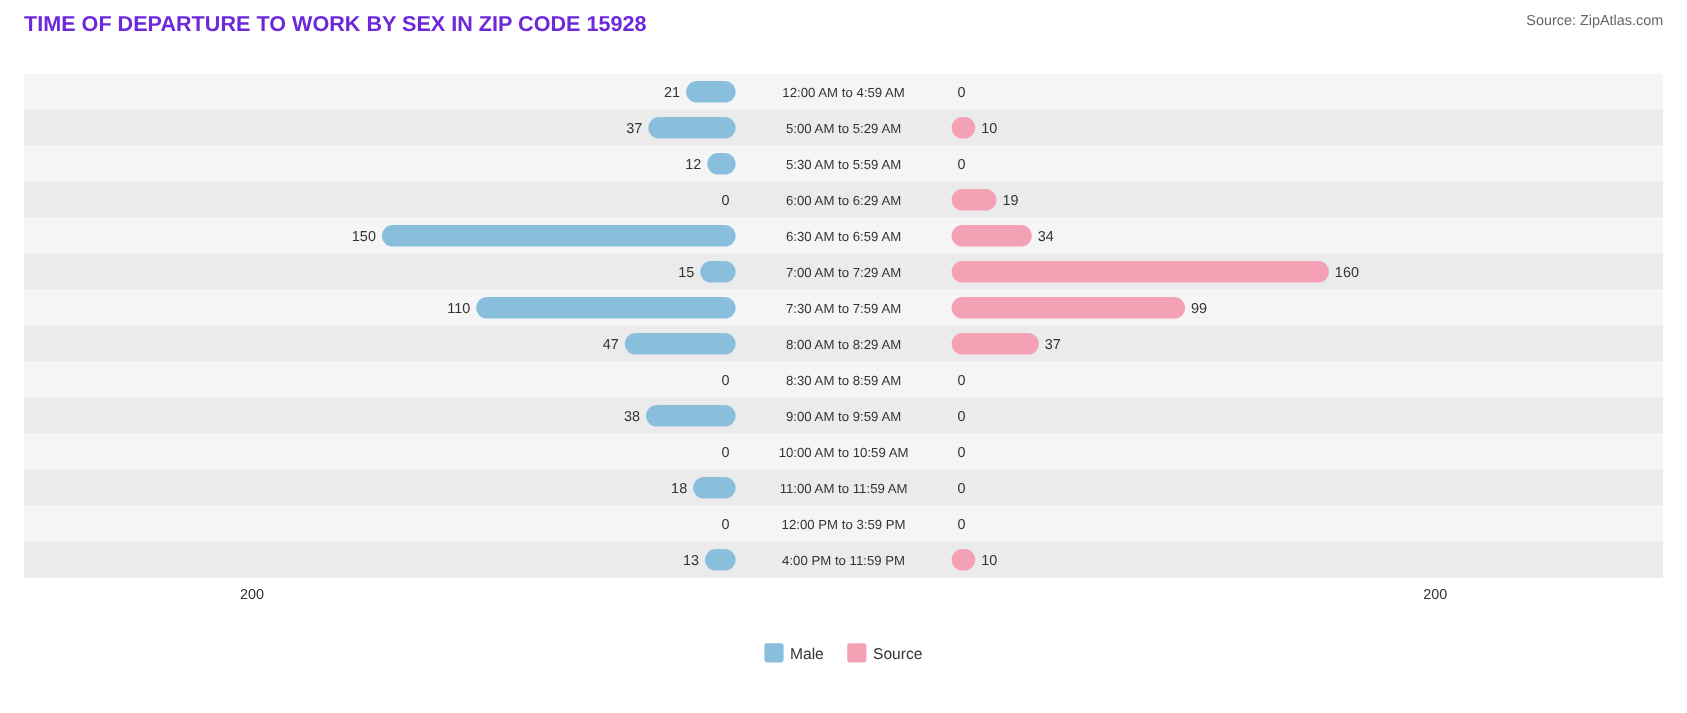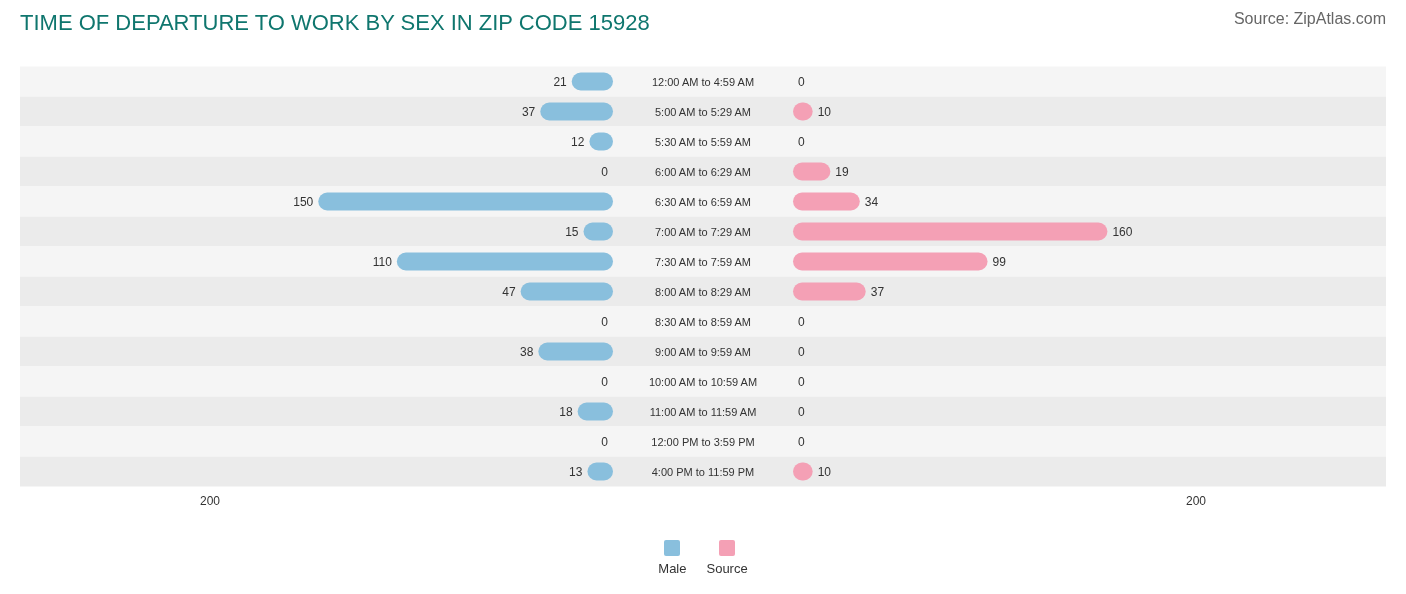--- a/index.html
+++ b/index.html
@@ -10,47 +10,46 @@
       height: 594px;
       overflow: hidden;
     }
     .chart-container {
       width: 1406px;
       height: 594px;
       padding: 10px 20px 40px 20px;
       position: relative;
     }
     .chart-title {
-      font-size: 22px;
-      font-weight: normal;
-      color: #0f766e;
+      font-size: 18px;
+      font-weight: bold;
+      color: #6d28d9;
       margin-bottom: 8px;
     }
     .source-text {
       position: absolute;
       top: 10px;
       right: 20px;
-      font-size: 16px;
+      font-size: 12px;
       color: #666;
       text-align: center;
     }
     .legend {
       display: flex;
       justify-content: center;
       align-items: center;
       gap: 20px;
       margin-top: 6px;
       font-size: 13px;
       color: #333;
     }
     .legend-item {
       display: flex;
       align-items: center;
       gap: 5px;
-      flex-direction: column;
     }
     .legend-swatch {
       width: 16px;
       height: 16px;
       border-radius: 2px;
     }
   </style>
 </head>
 <body>
 

